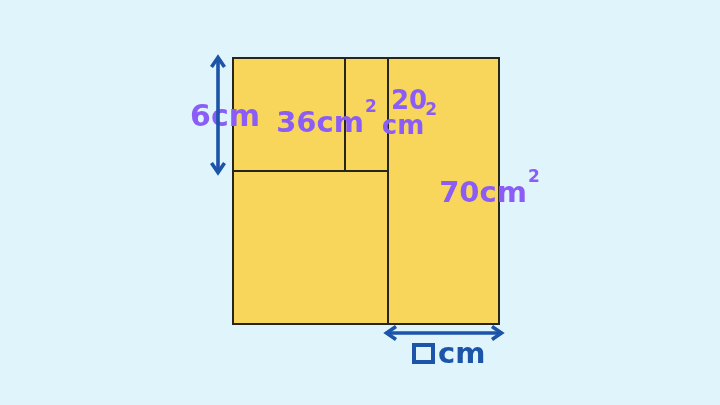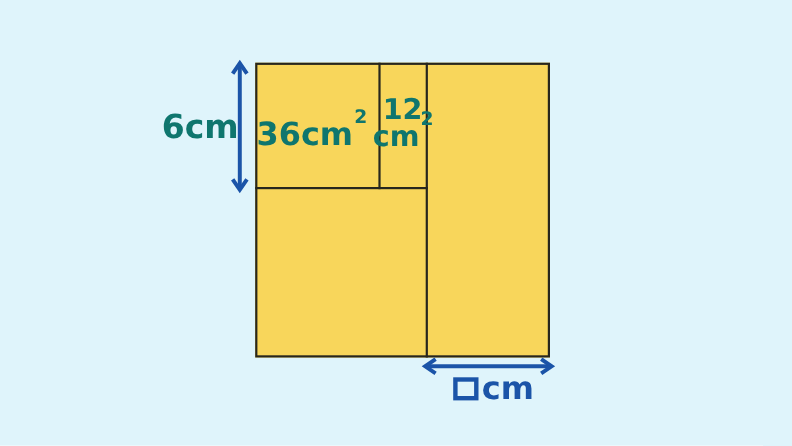--- a/index.html
+++ b/index.html
@@ -20,25 +20,26 @@
     box-sizing: border-box;
   }
   .divider { position: absolute; background: #27261d; }
   .divider.v1 { left: 344px; top: 57px; width: 2px; height: 115px; }
   .divider.v2 { left: 387px; top: 57px; width: 2px; height: 268px; }
   .divider.h1 { left: 232px; top: 170px; width: 157px; height: 2px; }
 
   .lbl {
     position: absolute;
     transform: translate(-50%, -50%);
-    color: #0f766e;
+    color: #8b5cf6;
     font-weight: bold;
     font-size: 29px;
     white-space: nowrap;
     line-height: 1;
+    margin-left: 43px;
   }
   .lbl sup { font-size: 17px; line-height: 0; position: relative; top: -9px; left: 1px; }
   .lbl.stack { text-align: center; font-size: 26px; line-height: 25px; }
 
   .pos-36 { left: 283px; top: 122px; }
   .pos-12 { left: 366px; top: 113px; }
   .pos-70 { left: 446px; top: 192px; }
   .pos-64 { left: 315px; top: 248px; }
   .pos-6cm { left: 182px; top: 116px; font-size: 30px; }
 
@@ -70,24 +71,25 @@
 <div class="stage">
 
   <div class="square"></div>
   <div class="divider v1"></div>
   <div class="divider v2"></div>
   <div class="divider h1"></div>
 
   <div class="lbl pos-36"><span>36cm</span><sup>2</sup></div>
 
   <div class="lbl stack pos-12">
-    <div>12</div>
+    <div>20</div>
     <div><span>cm</span><sup>2</sup></div>
   </div>
 
+  <div class="lbl pos-70"><span>70cm</span><sup>2</sup></div>
 
 
   <div class="lbl pos-6cm">6cm</div>
 
   <svg class="arrow-svg arrow-v" width="20" height="122" viewBox="0 0 20 122">
     <path d="M10 6 L10 116" stroke="#1B54A8" stroke-width="3.6" fill="none"></path>
     <path d="M3.5 13 L10 3.5 L16.5 13" stroke="#1B54A8" stroke-width="3.6" fill="none" stroke-linejoin="miter"></path>
     <path d="M3.5 109 L10 118.5 L16.5 109" stroke="#1B54A8" stroke-width="3.6" fill="none" stroke-linejoin="miter"></path>
   </svg>
 

